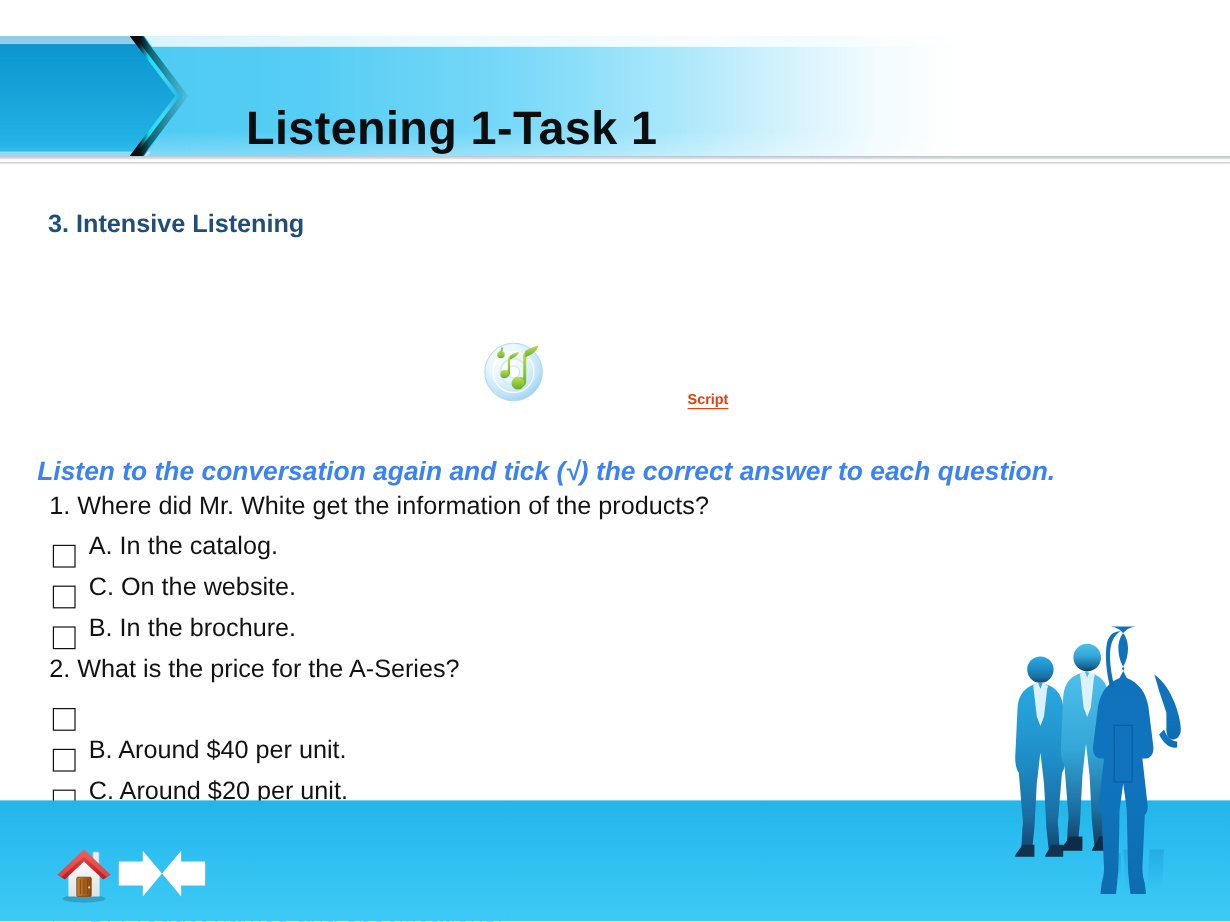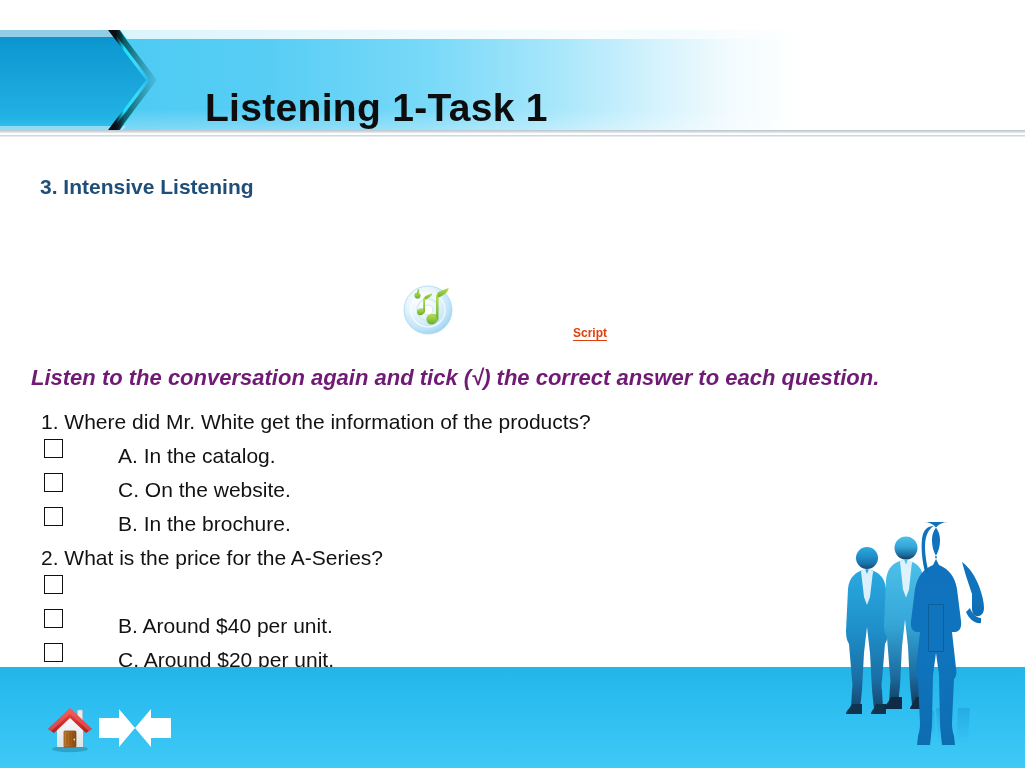--- a/index.html
+++ b/index.html
@@ -155,40 +155,39 @@
     color: #e2400c;
     text-decoration: underline;
     text-underline-offset: 3px;
     white-space: nowrap;
     cursor: pointer;
     margin-left: 43px;
   }
   #instruction-line {
     position: absolute;
     left: 31px;
-    top: 225px;
+    top: 240px;
     font-size: 22px;
     font-style: italic;
     font-weight: bold;
-    color: #701a75;
+    color: #3b82f6;
     white-space: nowrap;
   }
   .q-block { position: absolute; left: 41px; }
   .q-text {
     font-size: 21px;
     color: #121212;
     white-space: nowrap;
     line-height: 34px;
   }
   .opt-row {
     display: flex;
-    align-items: flex-start;
+    align-items: flex-end;
     line-height: 34px;
     height: 34px;
-    gap: 44px;
   }
   .checkbox {
     display: inline-block;
     width: 17px;
     height: 17px;
     border: 1.6px solid #111111;
     margin-right: 11px;
     margin-left: 3px;
     background: #ffffff;
     flex: none;

